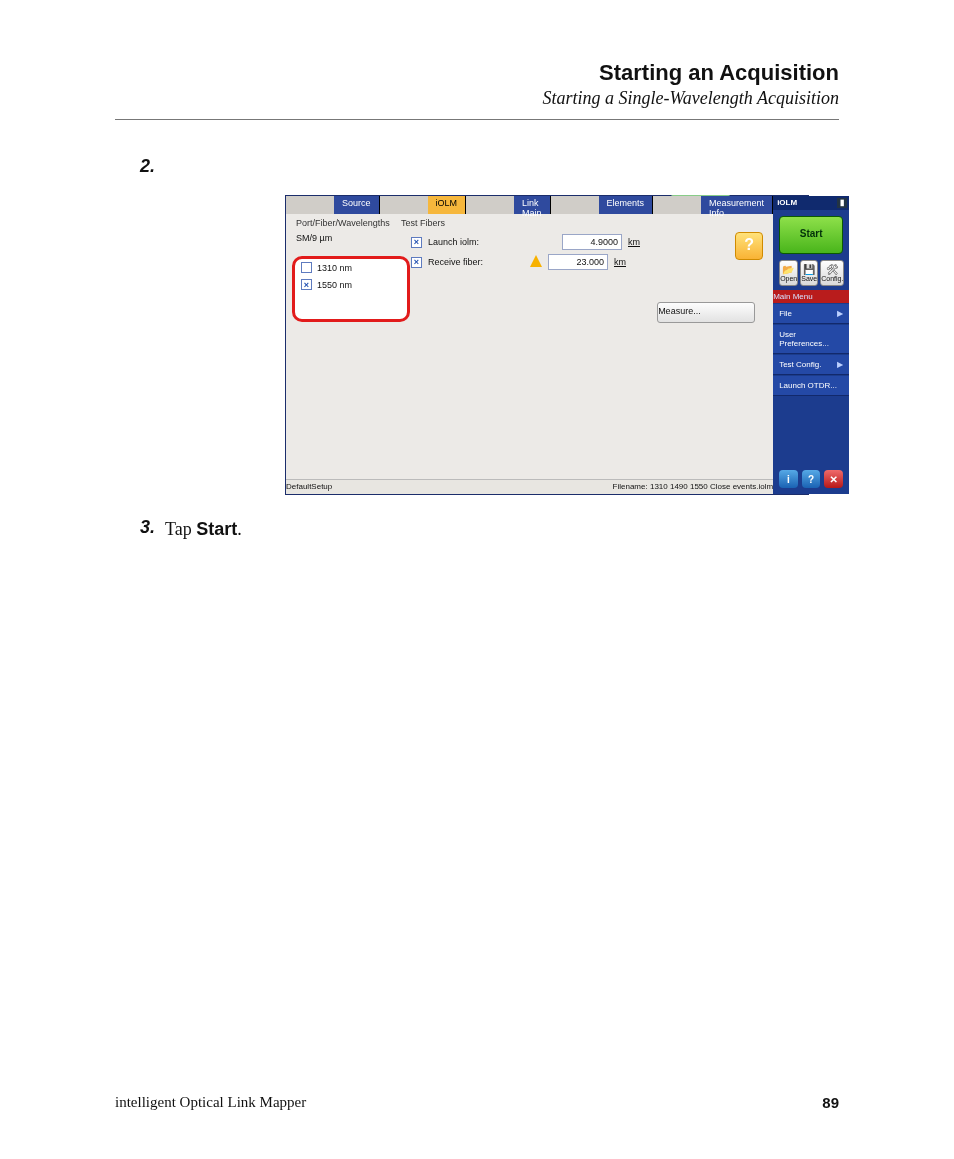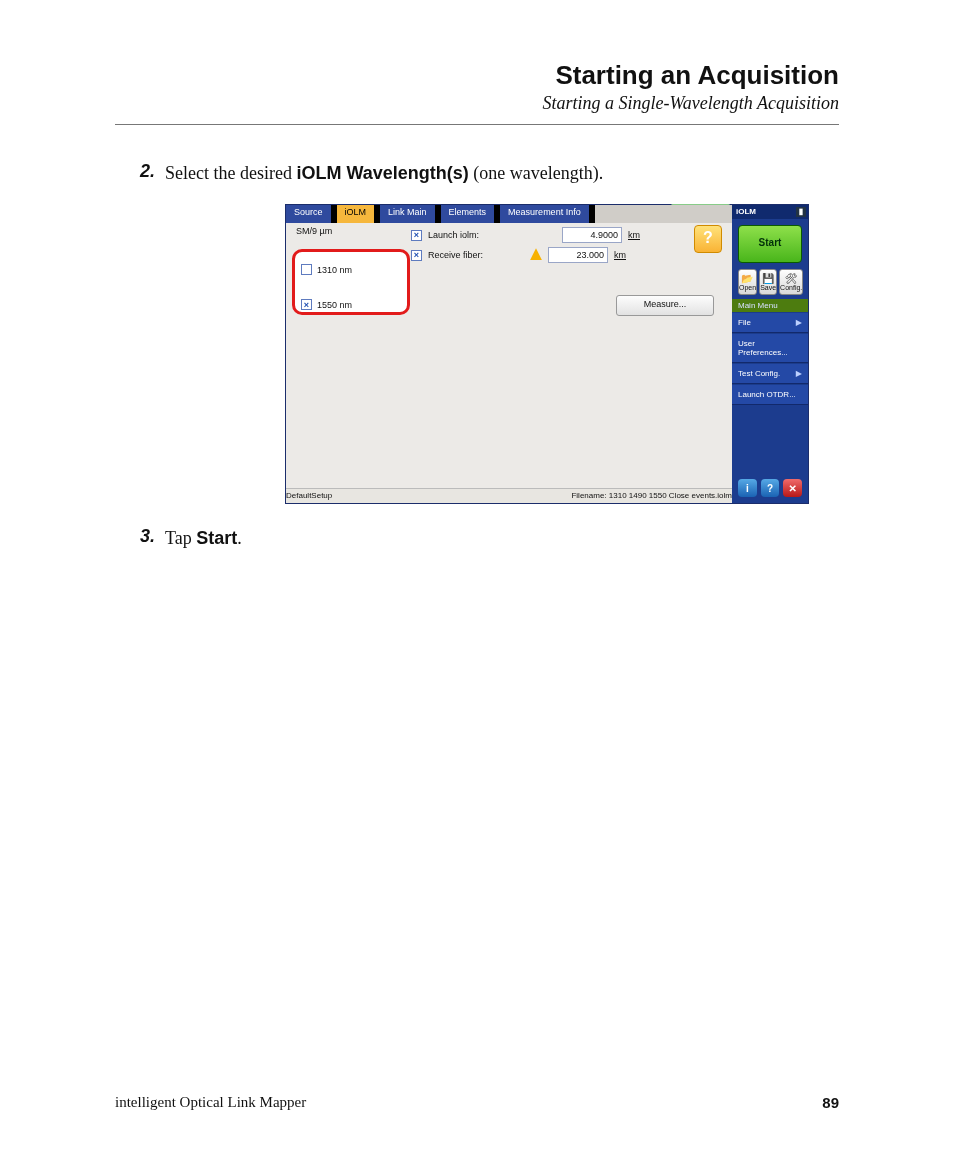--- a/index.html
+++ b/index.html
@@ -15,21 +15,21 @@
   .page {
     padding: 60px 115px 50px 115px;
     box-sizing: border-box;
     height: 100%;
     position: relative;
   }
   .heading-block { text-align: right; margin-bottom: 8px; }
   .heading-title {
     font-family: "Segoe UI", Arial, sans-serif;
     font-weight: 700;
-    font-size: 26px;
+    font-size: 22px;
   }
   .heading-sub {
     font-style: italic;
     font-size: 18px;
     margin-top: 2px;
   }
   .rule {
     border: none;
     border-top: 1px solid #777;
     margin: 10px 0 36px 0;
@@ -75,24 +75,25 @@
     display: flex;
     flex-direction: column;
   }
   .tabs {
     display: flex;
     height: 18px;
     background: #d0cdc8;
   }
   .tab {
     padding: 2px 8px;
-    border-right: 6px solid #000000;
+    border-right: 1px solid #000000;
     background: #2f4a9e;
     color: #fff;
     cursor: pointer;
+    margin-left: 48px;
   }
   .tab.active {
     background: #f6b73c;
     color: #000;
   }
   .sub-labels {
     display: flex;
     font-size: 9px;
     padding: 4px 10px 2px 10px;
     color: #333;
@@ -109,21 +110,21 @@
     left: 6px; top: 26px;
     width: 112px; height: 60px;
     border: 3px solid #e21b1b;
     border-radius: 10px;
     background: #fff;
   }
   .wl-item {
     display: flex;
     align-items: center;
     gap: 5px;
-    padding: 12px 6px;
+    padding: 3px 6px;
     font-size: 9px;
   }
   .chk {
     width: 11px; height: 11px;
     border: 1px solid #5e7bbf;
     background: #fff;
     display: inline-flex;
     align-items: center; justify-content: center;
     font-size: 9px; color: #1e4eb0; font-weight: bold;
     box-sizing: border-box;
@@ -167,21 +168,21 @@
     text-align: center;
     line-height: 24px;
   }
   .measure-btn {
     position: absolute;
     right: 18px; top: 72px;
     width: 96px; height: 19px;
     background: linear-gradient(#fdfdfd,#e2e2e2);
     border: 1px solid #999;
     border-radius: 3px;
-    text-align: center;
+    text-align: left;
     line-height: 17px;
     font-size: 9px;
     cursor: pointer;
   }
   .statusbar {
     height: 14px;
     background: #e8e6e1;
     border-top: 1px solid #bbb;
     font-size: 8px;
     display: flex;
@@ -252,24 +253,24 @@
     background: linear-gradient(#fefefe,#d9d9d9);
     border: 1px solid #888;
     border-radius: 3px;
     height: 24px;
     font-size: 7px;
     display:flex;flex-direction:column;align-items:center;justify-content:center;
     cursor:pointer;
   }
   .tbar .tb .ic { font-size:10px; line-height:10px; }
   .menu-head {
-    background: #4d7c0f;
+    background: #b91c1c;
     color: #d6e0ff;
     font-size: 8px;
-    padding: 2px 6px;
+    padding: 2px 0;
   }
   .menu-item {
     background: #2449a6;
     color: #fff;
     font-size: 8px;
     padding: 5px 6px;
     border-top: 1px solid #1b3c8c;
     border-bottom: 1px solid #12296b;
     display:flex;justify-content:space-between;align-items:center;
     cursor: pointer;
@@ -307,38 +308,39 @@
 
 <div class="page">
   <div class="heading-block">
     <div class="heading-title">Starting an Acquisition</div>
     <div class="heading-sub">Starting a Single-Wavelength Acquisition</div>
   </div>
   <hr class="rule">
 
   <div class="step">
     <div class="step-num">2.</div>
-    <div class="step-body">
-      <span>Select the desired </span><b>iOLM Wavelength(s)</b><span> (one wavelength).</span>
-    </div>
   </div>
 
   <div class="screenshot">
     <div class="pass-badge">
       <span class="pass-icon">✓</span>
       <span class="pass-text">Pass</span>
     </div>
 
     <div class="app-left">
       <div class="tabs">
         <div class="tab">Source</div>
         <div class="tab active">iOLM</div>
         <div class="tab">Link Main</div>
         <div class="tab">Elements</div>
         <div class="tab">Measurement Info</div>
+      </div>
+      <div class="sub-labels">
+        <div class="col1">Port/Fiber/Wavelengths</div>
+        <div>Test Fibers</div>
       </div>
       <div class="content-area">
         <div class="port-label">SM/9 µm</div>
 
         <div class="wavelength-box">
           <div class="wl-item">
             <span class="chk"></span>
             <span>1310 nm</span>
           </div>
           <div class="wl-item">

